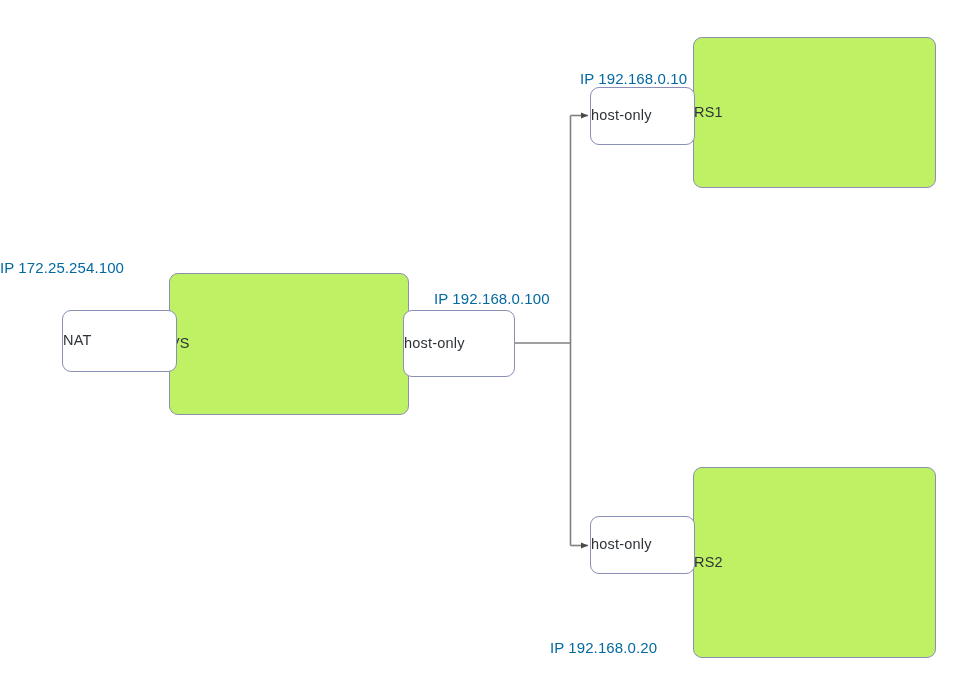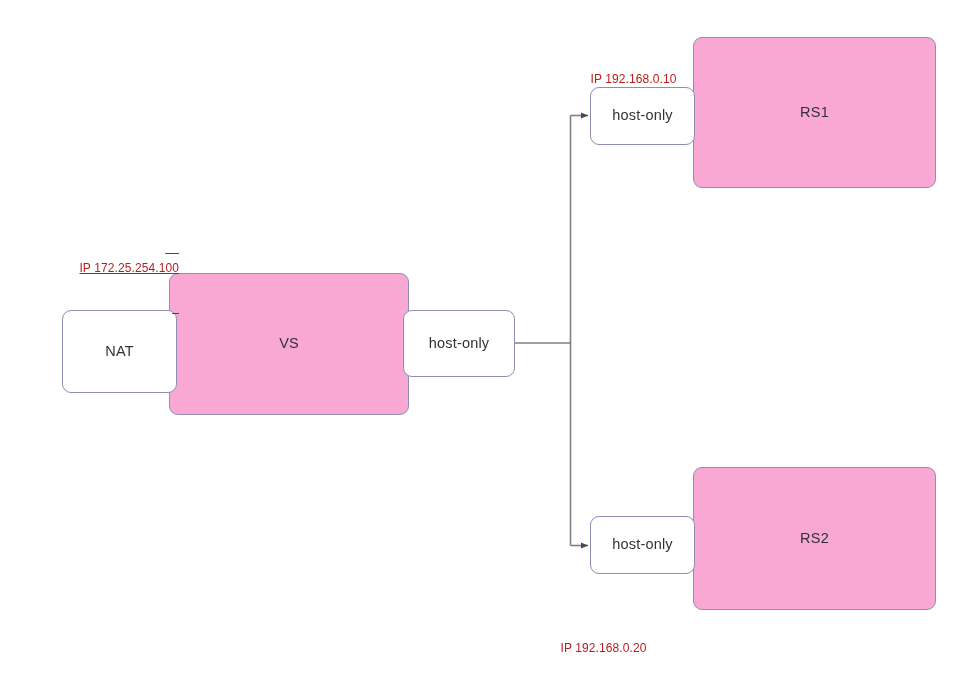--- a/index.html
+++ b/index.html
@@ -17,48 +17,47 @@
     width: 971px;
     height: 681px;
     background: #ffffff;
     overflow: hidden;
   }
   .node {
     position: absolute;
     box-sizing: border-box;
     display: flex;
     align-items: center;
-    justify-content: center;
+    justify-content: flex-start;
     font-size: 14.5px;
     color: #2e3338;
     letter-spacing: 0.2px;
     line-height: 1.2;
     text-align: center;
   }
   .node-teal {
-    background: #f9a8d4;
+    background: #bef264;
     border: 1.3px solid #8b8fb5;
     border-radius: 9px;
   }
   .node-white {
     background: #ffffff;
     border: 1.6px solid #8b8fb5;
     border-radius: 9px;
   }
   .label {
     position: absolute;
-    font-size: 12px;
-    color: #b91c1c;
+    font-size: 15px;
+    color: #0369a1;
     line-height: 20px;
     white-space: pre;
     letter-spacing: 0.1px;
   }
   .label.right {
-    text-align: right;
-    text-decoration: underline;
+    text-align: left;
   }
   .label.center {
     text-align: center;
   }
   #wires {
     position: absolute;
     left: 0;
     top: 0;
     width: 971px;
     height: 681px;
@@ -93,44 +92,47 @@
   </svg>
 
   <div class="node node-teal layer-teal" style="left:169px; top:273px; width:240px; height:142px;">
     <span>VS</span>
   </div>
 
   <div class="node node-teal layer-teal" style="left:693px; top:37px; width:243px; height:151px;">
     <span>RS1</span>
   </div>
 
-  <div class="node node-teal layer-teal" style="left:693px; top:467px; width:243px; height:143px;">
+  <div class="node node-teal layer-teal" style="left:693px; top:467px; width:243px; height:191px;">
     <span>RS2</span>
   </div>
 
-  <div class="node node-white layer-white" style="left:62px; top:310px; width:115px; height:83px;">
+  <div class="node node-white layer-white" style="left:62px; top:310px; width:115px; height:62px;">
     <span>NAT</span>
   </div>
 
   <div class="node node-white layer-white" style="left:403px; top:310px; width:112px; height:67px;">
     <span>host-only</span>
   </div>
 
   <div class="node node-white layer-white" style="left:590px; top:87px; width:105px; height:58px;">
     <span>host-only</span>
   </div>
 
   <div class="node node-white layer-white" style="left:590px; top:516px; width:105px; height:58px;">
     <span>host-only</span>
   </div>
 
   <div class="label right layer-text" style="left:0px; top:218px; width:179px;">
     <div>IP 172.25.254.100</div>
   </div>
 
+  <div class="label layer-text" style="left:434px; top:249px;">
+    <div>IP 192.168.0.100</div>
+  </div>
 
   <div class="label center layer-text" style="left:522px; top:29px; width:223px;">
     <div>IP 192.168.0.10</div>
   </div>
 
   <div class="label center layer-text" style="left:492px; top:598px; width:223px;">
     <div>IP 192.168.0.20</div>
     
   </div>
 

